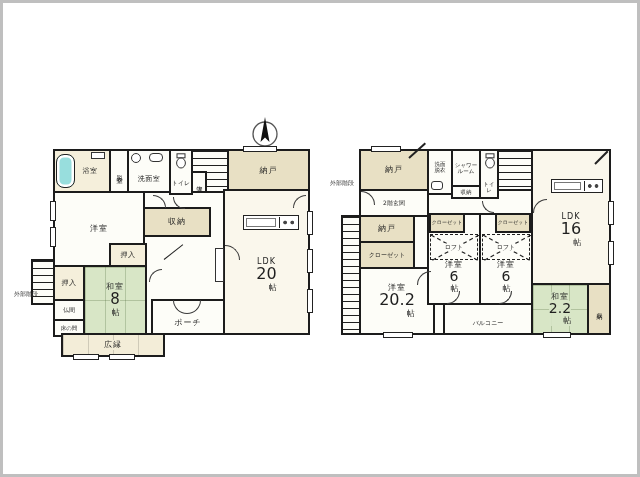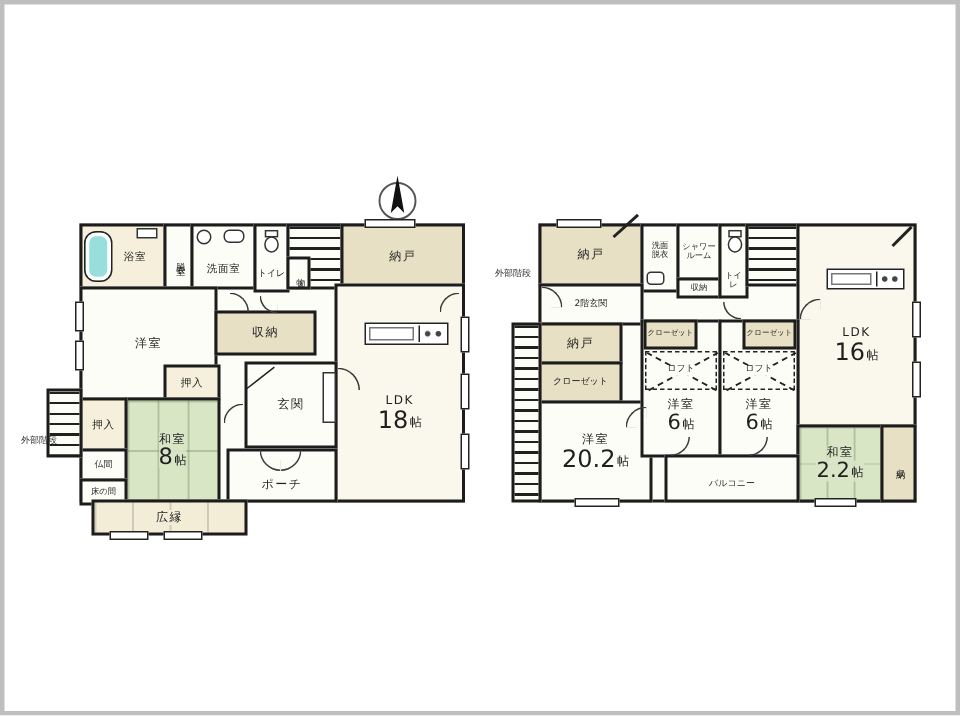--- a/index.html
+++ b/index.html
@@ -21,21 +21,21 @@
     background-image:linear-gradient(to right,rgba(0,0,0,.15) 1px,transparent 1px);
     background-size:25% 100%;}
   .stairs{background-color:#fdfdf8;
     background-image:repeating-linear-gradient(to bottom,#20201f 0,#20201f 1.4px,transparent 1.4px,transparent 7px);}
   .stripes-v{background-color:#fdfdf8;
     background-image:repeating-linear-gradient(to bottom,#555 0,#555 1px,transparent 1px,transparent 4px);}
   .lbl{font-size:8px;letter-spacing:1px;line-height:1.15;}
   .lbl.s7{font-size:7px;letter-spacing:0.5px;}
   .lbl.s6{font-size:6px;letter-spacing:0;}
   .rm-label{display:flex;flex-direction:column;align-items:center;line-height:1.1;}
-  .size{display:flex;align-items:flex-end;justify-content:center;}
+  .size{display:flex;align-items:flex-end;justify-content:center;flex-direction:column;}
   .num{font-size:16px;line-height:1;}
   .unit{font-size:8px;line-height:1.4;margin-left:1px;}
   .vlbl{writing-mode:vertical-rl;text-orientation:upright;font-size:6.5px;letter-spacing:1px;}
   .mini{position:absolute;box-sizing:border-box;border:1px solid #333;background:#fff;}
   .win{position:absolute;box-sizing:border-box;background:#fff;border:1px solid #222;}
   .door{position:absolute;box-sizing:border-box;border:1.2px solid #3a3a3a;background:transparent;}
   .door.tl{border-right:none;border-bottom:none;border-radius:100% 0 0 0;}
   .door.tr{border-left:none;border-bottom:none;border-radius:0 100% 0 0;}
   .door.bl{border-right:none;border-top:none;border-radius:0 0 0 100%;}
   .door.br{border-left:none;border-top:none;border-radius:0 0 100% 0;}
@@ -102,33 +102,30 @@
   </div>
 
   <div class="room tan" style="left:140px;top:204px;width:68px;height:30px;">
     <span class="lbl">収納</span>
   </div>
 
   <div class="room ldkbg" style="left:220px;top:186px;width:87px;height:146px;">
     <div class="rm-label" style="margin-top:26px;">
       <span class="lbl">LDK</span>
       <span class="size">
-          <span class="num">18</span>
+          <span class="num">20</span>
           <span class="unit">帖</span>
         </span>
     </div>
   </div>
   <div class="kcounter" style="left:240px;top:212px;width:56px;height:15px;">
     <div class="ksink"></div>
     <div class="kstove"></div>
   </div>
 
-  <div class="room white" style="left:160px;top:238px;width:62px;height:58px;">
-    <span class="lbl">玄関</span>
-  </div>
   <div class="diag" style="left:161px;top:256px;width:24px;transform:rotate(-38deg);border-top-width:1.5px;"></div>
   <div class="mini stripes-v" style="left:212px;top:245px;width:9px;height:34px;"></div>
 
   <div class="room cream" style="left:106px;top:240px;width:38px;height:24px;">
     <span class="lbl s7">押入</span>
   </div>
 
   <div class="room tatami" style="left:80px;top:262px;width:64px;height:70px;">
     <div class="rm-label">
       <span class="lbl" style="background:rgba(216,230,198,.9);">和室</span>

